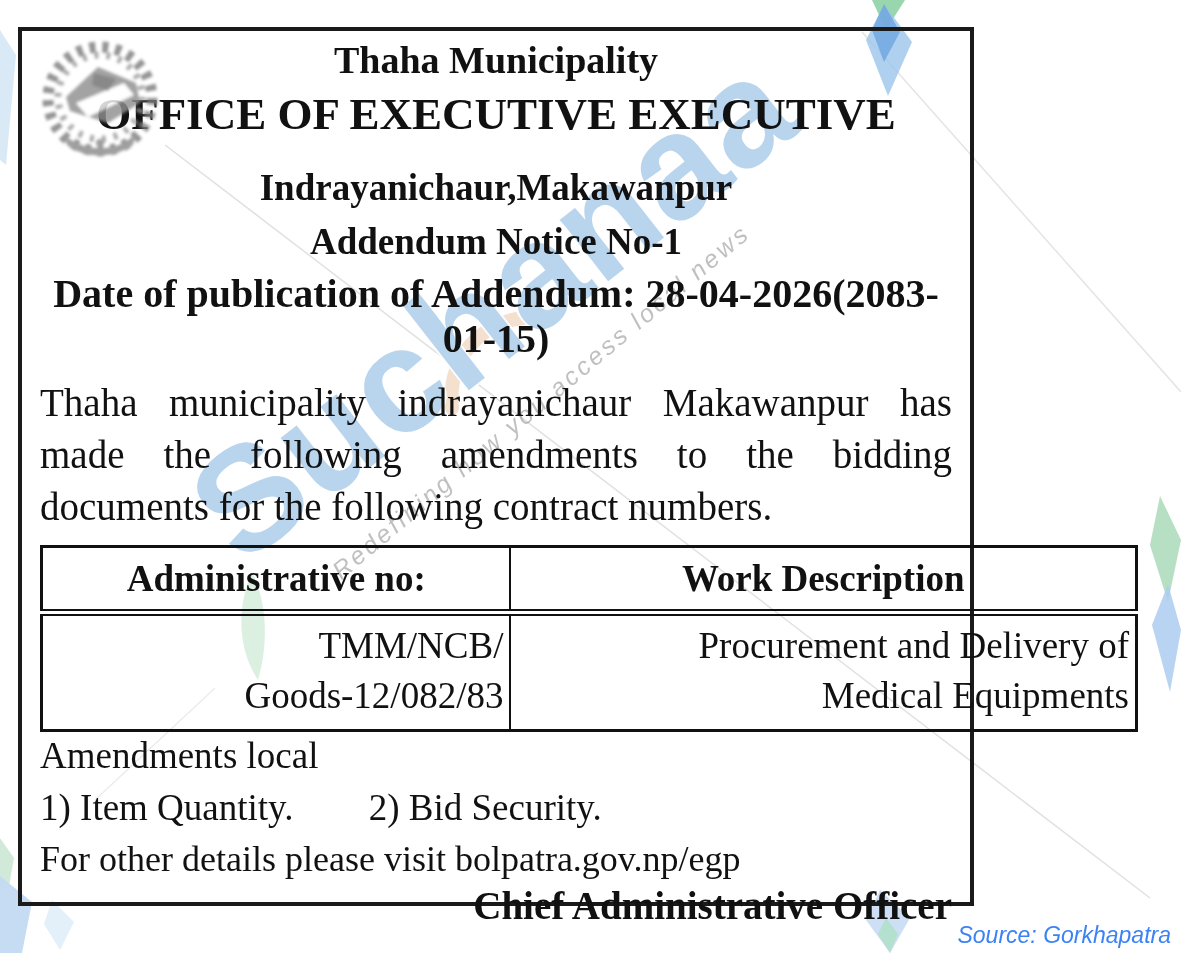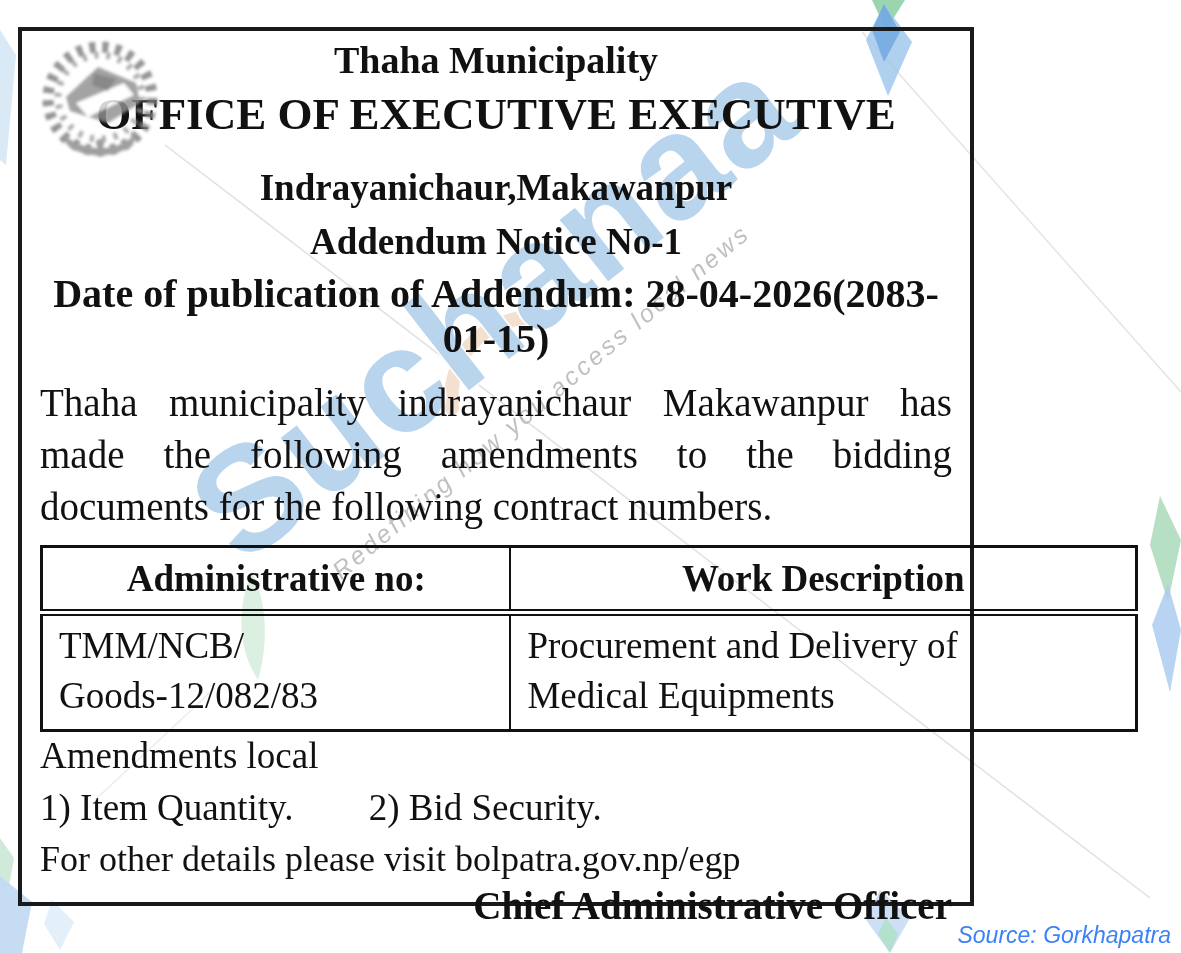--- a/index.html
+++ b/index.html
@@ -46,21 +46,21 @@
   table.amend{
     width:1098px;border-collapse:collapse;margin-top:12px;
     border:3px solid #111;table-layout:fixed;
   }
   table.amend th{
     border:2px solid #111;border-bottom:7px double #111;
     font-size:37px;font-weight:bold;padding:9px 6px;text-align:center;
   }
   table.amend td{
     border:2px solid #111;font-size:37px;padding:5px 6px 8px 16px;
-    line-height:1.35;vertical-align:top;text-align:left;
+    line-height:1.35;vertical-align:top;text-align:right;
   }
   th.col-id{width:41.5%;}
   .amend-heading{font-size:37px;margin-top:2px;}
   .amend-items{font-size:37px;margin-top:9px;}
   .amend-item-2{margin-left:66px;}
   .details-line{font-size:36px;text-align:left;margin-top:9px;}
   .cao-line{font-size:39px;font-weight:bold;text-align:right;margin-top:3px;}
   .source-caption{
     position:absolute;right:10px;top:922px;z-index:1;
     font-family:"Liberation Sans", sans-serif;

